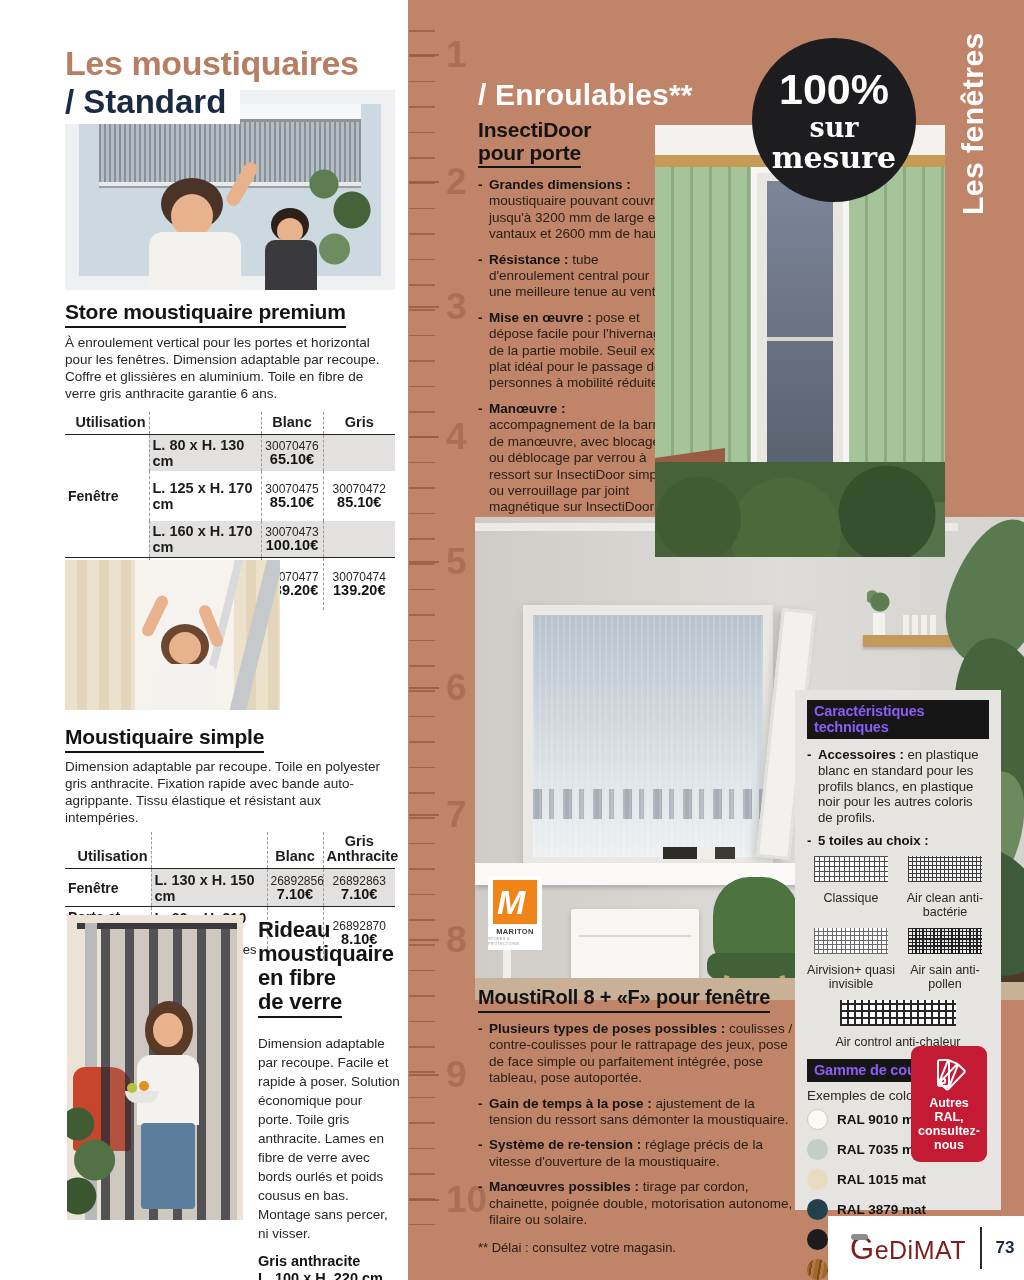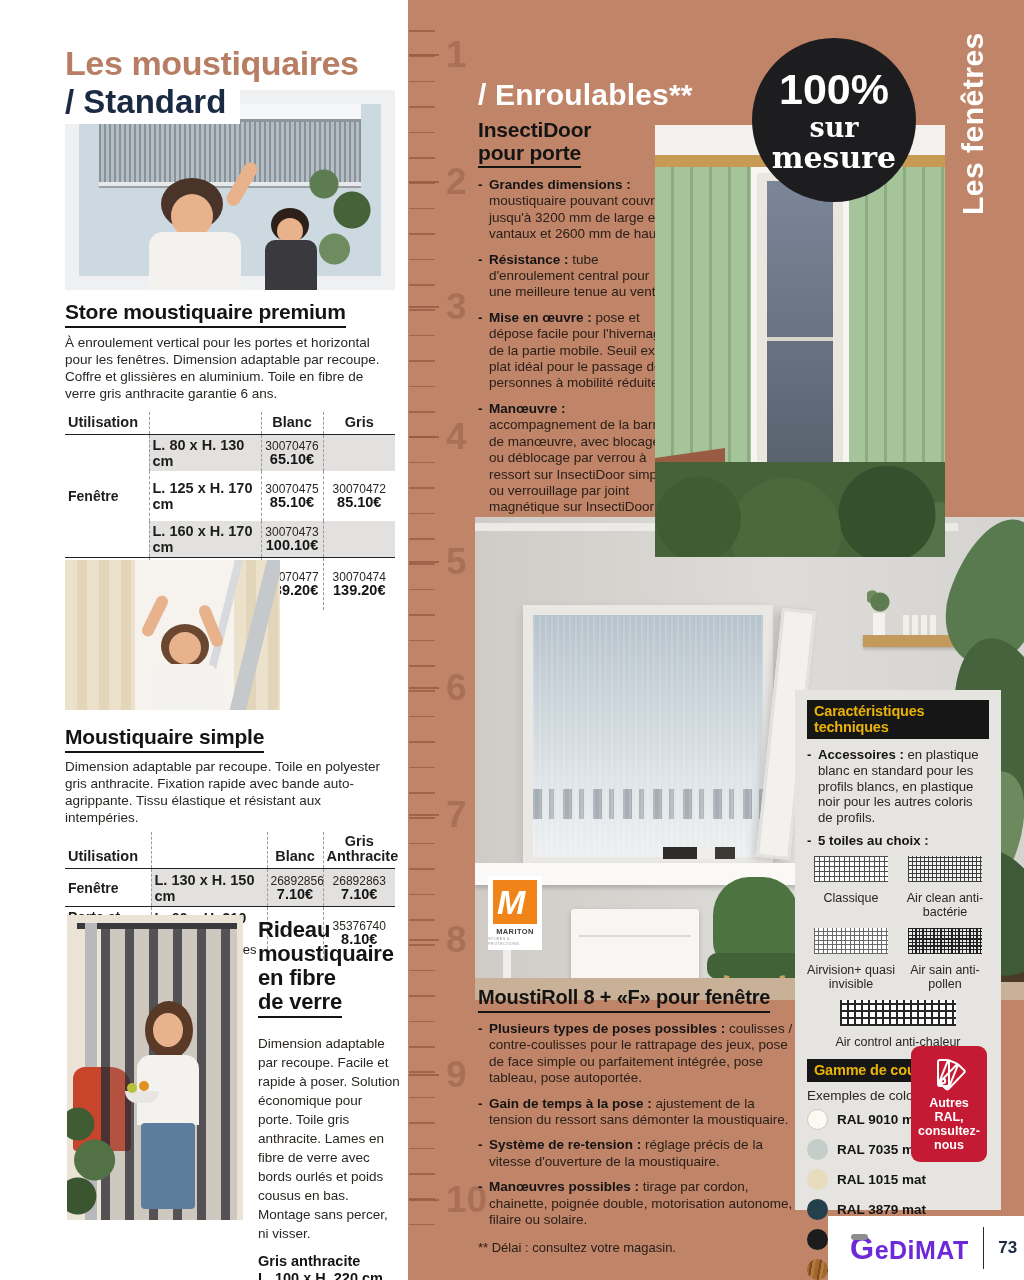--- a/index.html
+++ b/index.html
@@ -79,21 +79,21 @@
   .sofa{position:absolute;right:0;bottom:18px;width:110px;height:110px;background:#4b3a28;border-radius:10px 0 0 4px}
   .sofa-c{position:absolute;right:0;bottom:96px;width:96px;height:34px;background:#66703c;border-radius:8px}
   
   .mariton{left:80px;top:876px;width:54px;height:74px;background:#fff;z-index:3;display:flex;flex-direction:column;align-items:center;padding-top:4px}
   .mariton .sq{width:44px;height:44px;background:#f08418;position:relative;overflow:hidden}
   .mariton .sq span{position:absolute;left:4px;top:2px;color:#fff;font-weight:800;font-size:34px;font-style:italic;line-height:40px}
   .mariton .nm{font-size:7.5px;font-weight:800;color:#3a3a3a;margin-top:3px;letter-spacing:.4px}
   .mariton .tg{font-size:4px;color:#9a9a9a;letter-spacing:.2px}
   
   .graybox{left:387px;top:690px;width:206px;height:520px;background:#e6e4e1;z-index:5;padding:10px 12px 0 12px}
-  .blk-banner{display:inline-block;background:#161616;color:#eab308;font-weight:700;font-size:14.5px;padding:3px 1px 4px 7px;letter-spacing:-.2px}
+  .blk-banner{display:inline-block;background:#161616;color:#8b5cf6;font-weight:700;font-size:14.5px;padding:3px 1px 4px 7px;letter-spacing:-.2px}
   .graybox .bul{font-size:13.2px;line-height:15.8px;margin-bottom:7px;color:#2a2622}
   .mesh-grid{display:grid;grid-template-columns:1fr 1fr;gap:9px 6px;margin-top:2px}
   .mesh-cell{display:flex;flex-direction:column;align-items:center}
   .mesh-cell.full{grid-column:1/3}
   .mesh{width:74px;height:26px;background:#fff}
   .mesh.m1{background:repeating-linear-gradient(0deg,#4c4c4c 0 1px,transparent 1px 5px),repeating-linear-gradient(90deg,#4c4c4c 0 1px,transparent 1px 5px),#fdfdfd}
   .mesh.m2{background:repeating-linear-gradient(0deg,#3c3c3c 0 1px,transparent 1px 4px),repeating-linear-gradient(90deg,#3c3c3c 0 1px,transparent 1px 4px),#f2f2f2}
   .mesh.m3{background:repeating-linear-gradient(0deg,#6a6a6a 0 1px,transparent 1px 4.5px),repeating-linear-gradient(90deg,#6a6a6a 0 1px,transparent 1px 4.5px),#fdfdfd}
   .mesh.m4{background:repeating-linear-gradient(0deg,#222 0 1.4px,transparent 1.4px 3.6px),repeating-linear-gradient(90deg,#222 0 1.4px,transparent 1.4px 3.6px),#e8e8e8}
   .mesh.m5{width:116px;background:repeating-linear-gradient(0deg,#262626 0 1.6px,transparent 1.6px 7px),repeating-linear-gradient(90deg,#262626 0 1.6px,transparent 1.6px 7px),#fdfdfd}
@@ -116,21 +116,21 @@
   .hair{position:absolute;border-radius:50%;background:#4a3328}
   .skin{position:absolute;border-radius:50%;background:#e7b28c}
   .shirt{position:absolute;background:#f4f2ef;border-radius:14px 14px 0 0}
   .plant{position:absolute;background:radial-gradient(circle at 30% 30%,#5d7c50 0 14px,transparent 15px),radial-gradient(circle at 70% 50%,#466239 0 18px,transparent 19px),radial-gradient(circle at 45% 80%,#6f8c60 0 15px,transparent 16px)}
   .sec-h{font-size:21px;font-weight:800;letter-spacing:-.2px;color:#141414}
   .desc{font-size:13.5px;line-height:17px;color:#2a2622}
   table.price{border-collapse:collapse;table-layout:fixed}
   table.price td,table.price th{vertical-align:middle;padding:2px 3px}
   table.price .c2,table.price .c3,table.price .c4{border-left:1px dashed #9a9a9a}
   table.price thead th{font-size:14.5px;font-weight:700;text-align:center;border-bottom:1.5px solid #222;padding-bottom:4px}
-  table.price thead th.c1{text-align:left}
+  table.price thead th.c1{text-align:right}
   .usage{font-size:14px;font-weight:700;text-align:left}
   .dim{font-size:14.5px;font-weight:700}
   .dim .sub{display:block;font-weight:400;font-size:13px}
   .refp{text-align:center;font-size:12px;line-height:13px;color:#2a2622}
   .refp b{display:block;font-size:14.5px;color:#141414}
   td.shade{background:#e2e1df}
   tr.grp{border-top:1.5px solid #222}
   .ph2{left:65px;top:560px;width:215px;height:150px;background:#f6f3ee}
   .ph2 .curt{position:absolute;top:0;bottom:0;width:70px;background:repeating-linear-gradient(90deg,#ece2cc 0 12px,#e2d5ba 12px 22px)}
   .ph2 .wfr{position:absolute;right:18px;top:-10px;width:16px;height:190px;background:#c6c9cc;transform:rotate(14deg)}
@@ -145,21 +145,21 @@
   .bowl{position:absolute;width:34px;height:12px;background:#e8e6e2;border-radius:0 0 14px 14px}
   .fruit{position:absolute;width:10px;height:10px;border-radius:50%}
   .rideau-txt{left:258px;top:918px;width:142px}
   .rideau-txt .h-black{font-size:22px;line-height:24px}
   .gris-b{font-size:14.5px;font-weight:700;line-height:17px;color:#141414}
   .refline{font-size:13px;color:#2a2622}
   .refline b{font-size:17px;color:#141414}
   
   .footnote{left:478px;top:1240px;font-size:13px;color:#241d18;z-index:6}
   .gedbox{left:828px;top:1216px;width:196px;height:64px;background:#fff;z-index:7;display:flex;align-items:center;padding-left:22px;gap:14px}
-  .gedlogo{position:relative;font-weight:700;color:#6d28d9;font-size:25px;letter-spacing:.5px;line-height:1}
+  .gedlogo{position:relative;font-weight:400;color:#7f1d1d;font-size:25px;letter-spacing:.5px;line-height:1}
   .gedlogo .gg{font-size:31px}
   .gedlogo .gbar{position:absolute;left:1px;top:1px;width:17px;height:6px;background:#8d8d8d;border-radius:3px}
   .geddiv{width:1.5px;height:42px;background:#2b2b2b}
   .gedpage{font-size:17px;font-weight:700;color:#1b2a43}
   .moust-sub{font-size:19px;font-weight:700;font-style:italic;color:#fff;letter-spacing:-.2px}
 </style>
 </head>
 <body>
 
 <div class="page">
@@ -466,21 +466,21 @@
         <tr style="height:38px">
           <td class="usage">Fenêtre</td>
           <td class="c2 dim shade">L. 130 x H. 150 cm</td>
           <td class="c3 refp shade"><span>26892856</span><b>7.10€</b></td>
           <td class="c4 refp shade"><span>26892863</span><b>7.10€</b></td>
         </tr>
         <tr class="grp" style="height:42px">
           <td class="usage">Porte et porte-fenêtre</td>
           <td class="c2 dim"><span>L. 60 x H. 210 cm</span><span class="sub">Le lot de 2 pièces</span></td>
           <td class="c3 refp"><span></span><b></b></td>
-          <td class="c4 refp"><span>35376740</span><b>8.10€</b></td>
+          <td class="c4 refp"><span>26892870</span><b>8.10€</b></td>
         </tr>
       </tbody>
     </table>
   </div>
 
   <div class="photo ph3 abs">
     <div class="rod"></div>
     <div class="frame"></div>
     <div class="chairred"></div>
     <div class="strips"></div>

